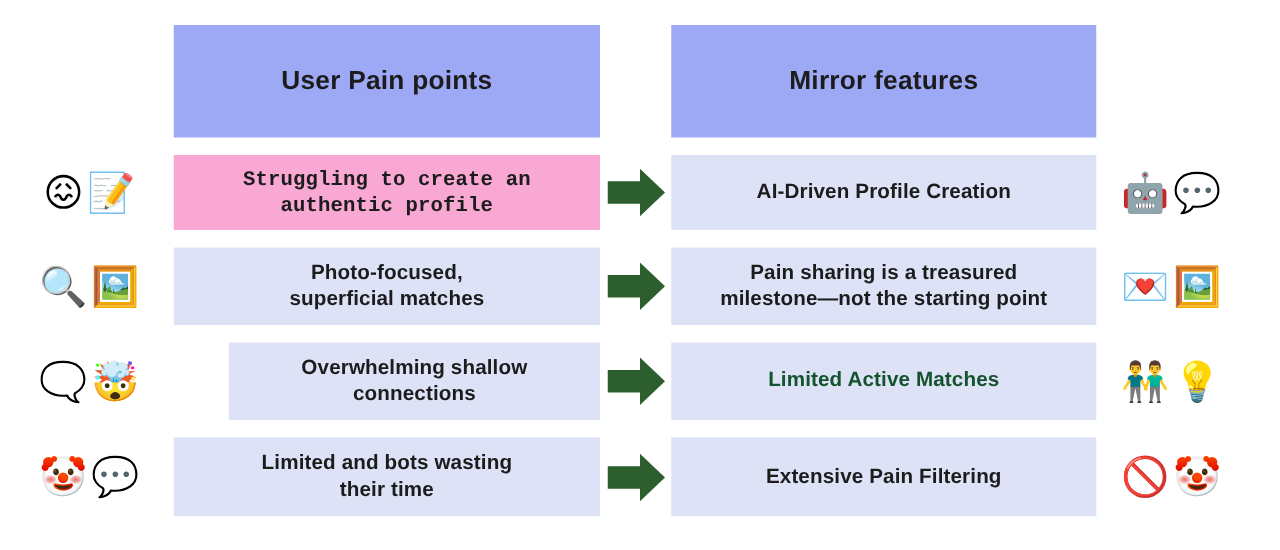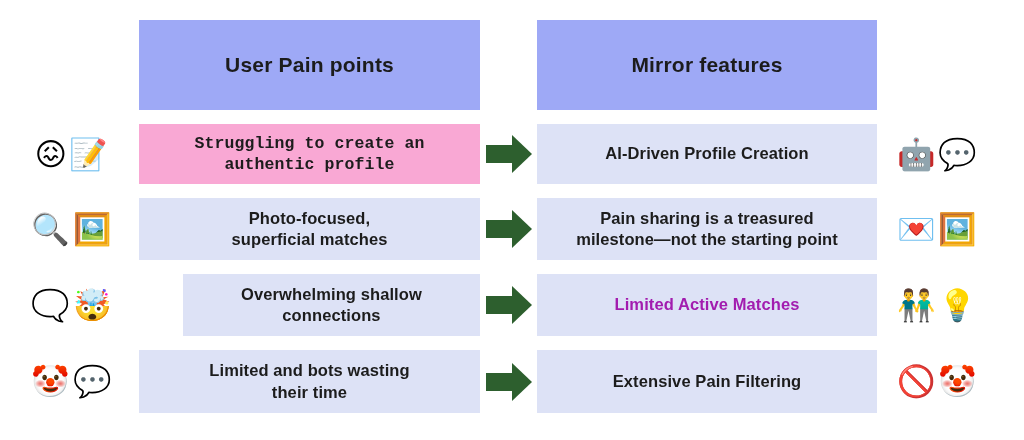--- a/index.html
+++ b/index.html
@@ -157,21 +157,21 @@
   </div>
   <div class="arrow-cell col-arrow grid-row-4">
     <span>
       <svg width="46" height="38" viewBox="0 0 46 38">
         <rect class="arrow-shape" x="0" y="10" width="27" height="18" fill="#2d5f2e"></rect>
         <polygon class="arrow-shape" points="26,0 46,19 26,38" fill="#2d5f2e"></polygon>
       </svg>
     </span>
   </div>
   <div class="row-box col-mirror grid-row-4" style="background: rgb(221, 226, 246);">
-    <span class="cell-text" style="color: #a21caf; text-align: right;">Limited Active Matches</span>
+    <span class="cell-text" style="color: #14532d; text-align: right;">Limited Active Matches</span>
   </div>
   <div class="icon-cell right col-right-icons grid-row-4">
     <span class="emoji">👬</span>
     <span class="emoji">💡</span>
   </div>
 
   <div class="icon-cell left col-left-icons grid-row-5">
     <span class="emoji">🤡</span>
     <span class="emoji">💬</span>
   </div>

